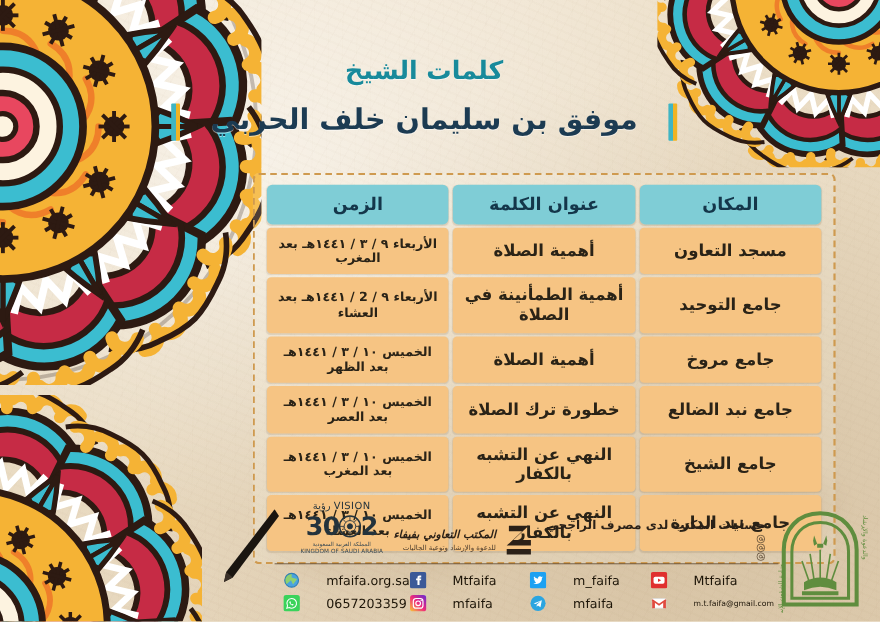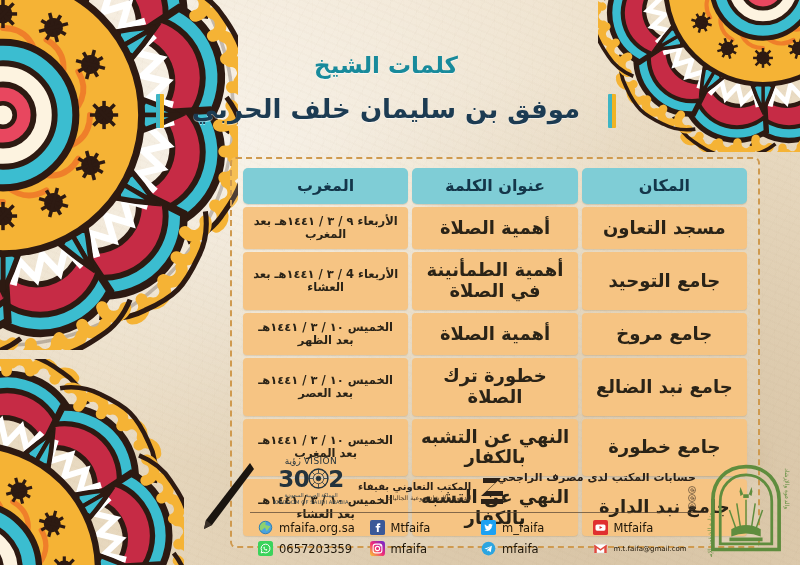--- a/index.html
+++ b/index.html
@@ -114,22 +114,22 @@
   #schedule td {
     background: #f6c483;
     color: #2a2317;
     font-weight: bold;
     padding: 8px 5px;
     border-radius: 4px;
     text-align: center;
     box-shadow: 0 1px 1px rgba(90,60,20,.13);
     line-height: 1.15;
   }
-  td.cell-place { font-size: 18px; width: 27%; margin-left: 48px; }
-  td.cell-topic { font-size: 18px; width: 35%; }
+  td.cell-place { font-size: 15px; width: 27%; margin-left: 48px; }
+  td.cell-topic { font-size: 15px; width: 35%; }
   td.cell-time  { font-size: 11.5px; width: 38%; margin-top: 40px; }
 
   
   #footer {
     position: absolute;
     left: 0; right: 0; bottom: 0;
     height: 112px;
     z-index: 7;
   }
 
@@ -153,21 +153,21 @@
   #vision-sub { font-size: 5.2px; letter-spacing: .1px; line-height: 1.45; color: #3a4a53; }
 
   
   #office-logo {
     position: absolute;
     left: 358px; bottom: 58px;
     display: flex; align-items: center; gap: 6px;
     direction: rtl;
   }
   #office-text { text-align: right; color: #2b2118; }
-  #office-name { font-size: 10px; font-weight: bold; white-space: nowrap; }
+  #office-name { font-size: 10px; font-weight: bold; white-space: nowrap; font-style: italic; }
   #office-desc { font-size: 6.4px; margin-top: 2px; white-space: nowrap; color: #4a3a2a; }
 
   
   #bank-block {
     position: absolute;
     right: 104px; bottom: 55px;
     text-align: right;
     direction: rtl;
     color: #2b2118;
   }
@@ -215,21 +215,21 @@
   #social-grid {
     position: absolute;
     left: 258px; right: 96px; bottom: 6px;
     display: grid;
     grid-template-columns: repeat(4, 1fr);
     grid-template-rows: repeat(2, 21px);
     direction: ltr;
     align-items: center;
   }
   .social-item {
-    display: flex; align-items: center; gap: 6px;
+    display: flex; align-items: center; gap: 24px;
     font-size: 11.5px; color: #1d1508; font-weight: normal;
   }
   .social-item.small-text { font-size: 7px; }
   .sicon { flex: none; width: 15px; height: 15px; display: block; }
 </style>
 </head>
 <body>
 
 <div id="poster">
 
@@ -439,46 +439,46 @@
       <span class="title-bar"></span>
     </div>
   </div>
 
   <div id="schedule-wrap">
     <table id="schedule">
       <thead>
         <tr>
           <th>المكان</th>
           <th>عنوان الكلمة</th>
-          <th>المغرب</th>
+          <th>الزمن</th>
         </tr>
       </thead>
       <tbody id="schedule-body">
           <tr>
             <td class="cell-place">مسجد التعاون</td>
             <td class="cell-topic">أهمية الصلاة</td>
             <td class="cell-time">الأربعاء ٩ / ٣ / ١٤٤١هـ بعد المغرب</td>
           </tr>
           <tr>
             <td class="cell-place">جامع التوحيد</td>
             <td class="cell-topic">أهمية الطمأنينة في الصلاة</td>
-            <td class="cell-time">الأربعاء 4 / ٣ / ١٤٤١هـ بعد العشاء</td>
+            <td class="cell-time">الأربعاء ٩ / 2 / ١٤٤١هـ بعد العشاء</td>
           </tr>
           <tr>
             <td class="cell-place">جامع مروخ</td>
             <td class="cell-topic">أهمية الصلاة</td>
             <td class="cell-time">الخميس ١٠ / ٣ / ١٤٤١هـ بعد الظهر</td>
           </tr>
           <tr>
             <td class="cell-place">جامع نبد الضالع</td>
             <td class="cell-topic">خطورة ترك الصلاة</td>
             <td class="cell-time">الخميس ١٠ / ٣ / ١٤٤١هـ بعد العصر</td>
           </tr>
           <tr>
-            <td class="cell-place">جامع خطورة</td>
+            <td class="cell-place">جامع الشيخ</td>
             <td class="cell-topic">النهي عن التشبه بالكفار</td>
             <td class="cell-time">الخميس ١٠ / ٣ / ١٤٤١هـ بعد المغرب</td>
           </tr>
           <tr>
             <td class="cell-place">جامع نبد الدارة</td>
             <td class="cell-topic">النهي عن التشبه بالكفار</td>
             <td class="cell-time">الخميس ١٠ / ٣ / ١٤٤١هـ بعد العشاء</td>
           </tr>
         </tbody>
     </table>

